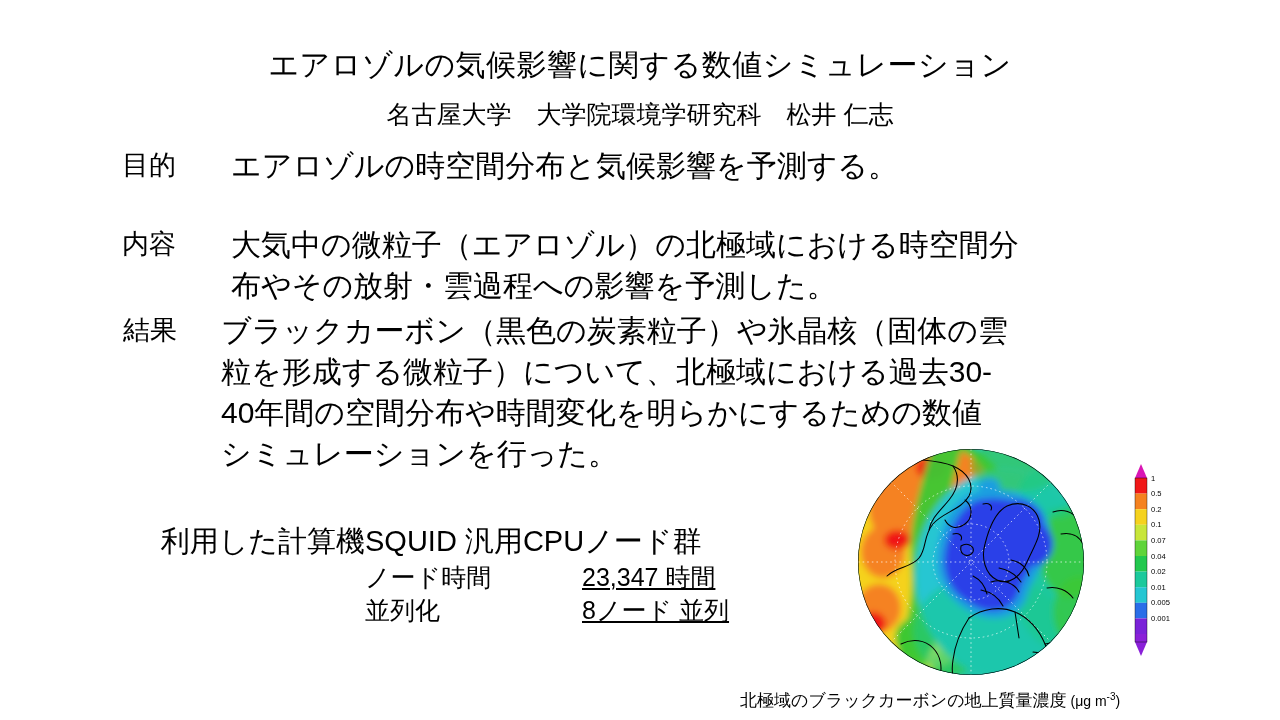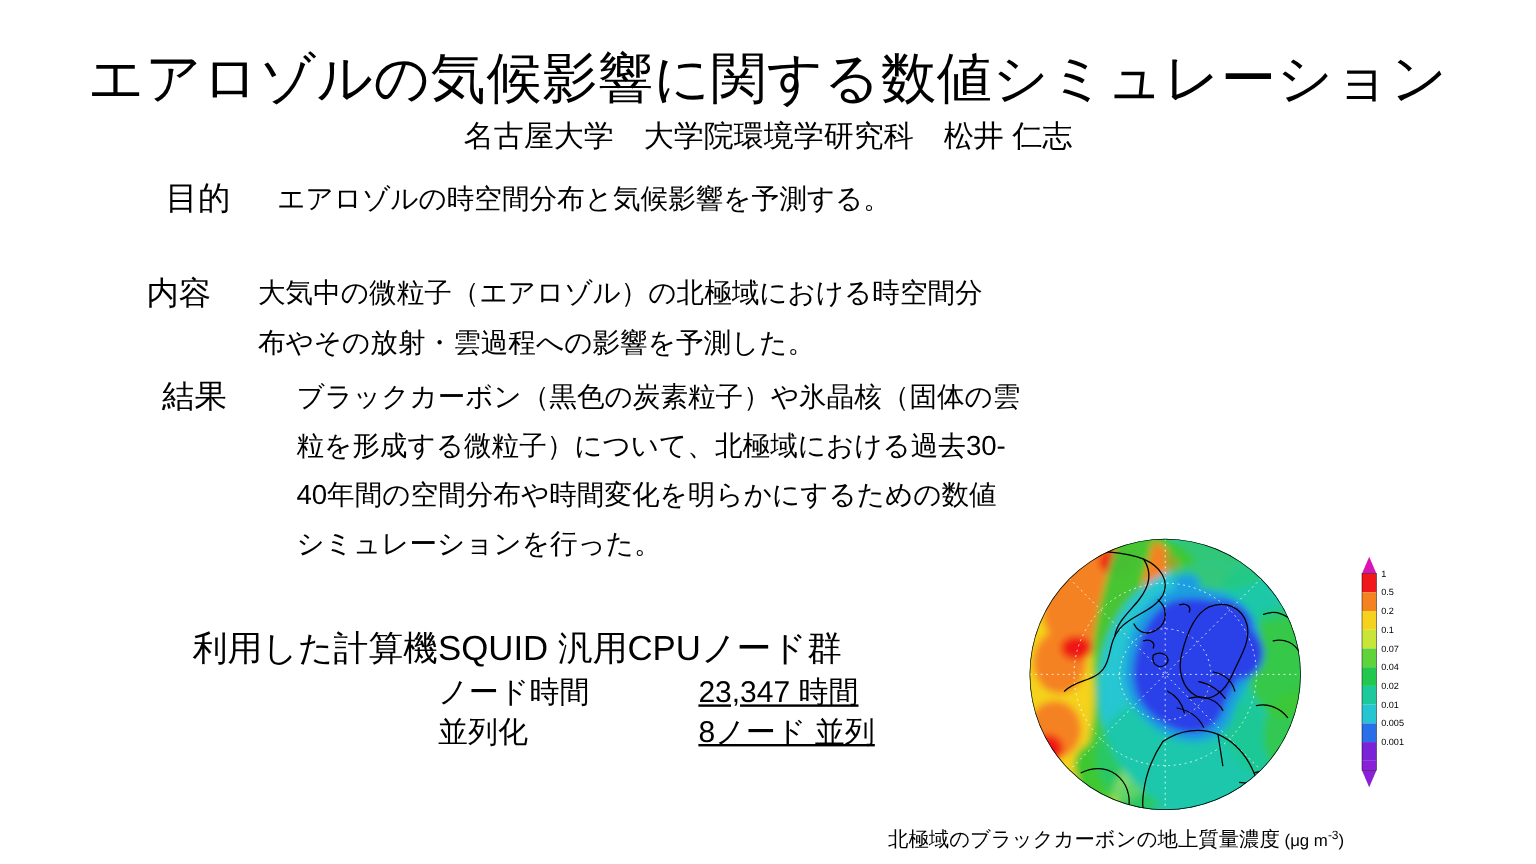--- a/index.html
+++ b/index.html
@@ -22,21 +22,21 @@
     inset: 0;
   }
 
   
   #title {
     position: absolute;
     left: 0;
     top: 38px;
     width: 1280px;
     text-align: center;
-    font-size: 46px;
+    font-size: 30px;
     line-height: 54px;
     letter-spacing: 0.5px;
     white-space: nowrap;
   }
   #subtitle {
     position: absolute;
     left: 0;
     top: 98px;
     width: 1280px;
     text-align: center;
@@ -52,34 +52,35 @@
     align-items: flex-start;
   }
   .block .lbl {
     flex: 0 0 auto;
     font-size: 27px;
     line-height: 41px;
     white-space: nowrap;
   }
   .block .body {
     flex: 1 1 auto;
-    font-size: 23px;
+    font-size: 30px;
     line-height: 41px;
+    margin-left: 16px;
   }
   .block .body .ln {
     white-space: nowrap;
   }
 
-  #block-purpose { left: 138px; top: 145px; width: 960px; }
+  #block-purpose { left: 122px; top: 145px; width: 960px; }
   #block-purpose .lbl { width: 93px; }
 
   #block-content { left: 122px; top: 224px; width: 960px; }
   #block-content .lbl { width: 93px; }
 
-  #block-result  { left: 135px; top: 310px; width: 960px; gap: 30px; }
+  #block-result  { left: 123px; top: 310px; width: 960px; }
   #block-result  .lbl { width: 82px; }
 
   
   #compute {
     position: absolute;
     left: 108px;
     top: 521px;
     width: 760px;
   }
   #compute .machine-row {

